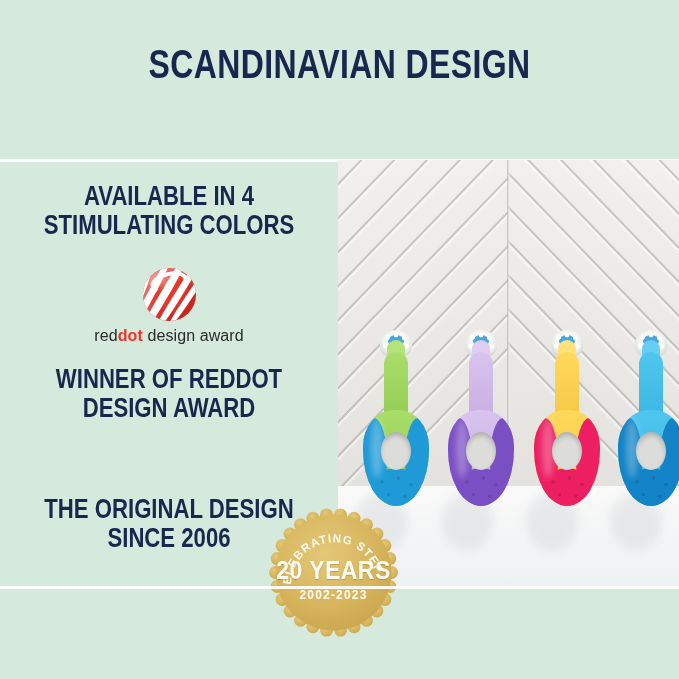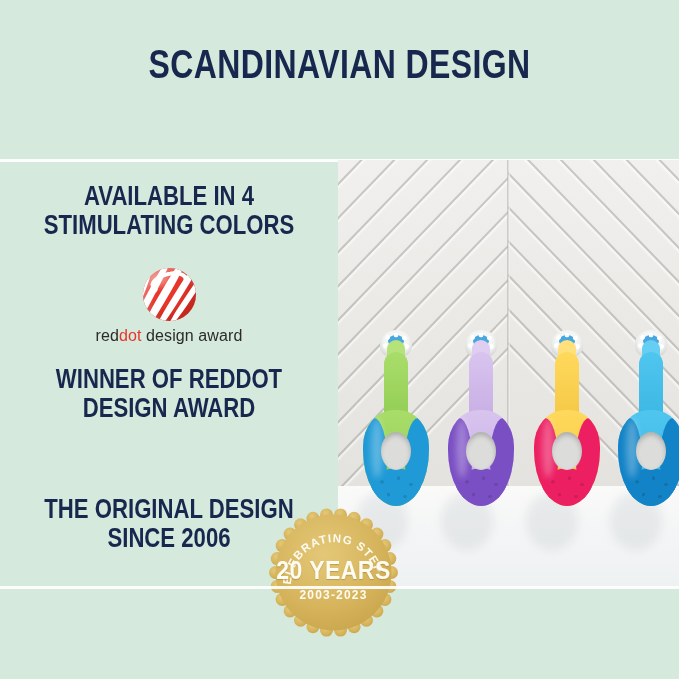--- a/index.html
+++ b/index.html
@@ -72,21 +72,21 @@
     border-bottom-color:transparent;transform:rotate(-14deg);
   }
   .reddot-sphere .gloss{
     position:absolute;left:6px;top:5px;width:22px;height:14px;
     background:rgba(255,255,255,.35);border-radius:50%;
     filter:blur(3px);
   }
   .reddot-wordmark{
     font-size:16px;color:#2b2b2b;font-weight:normal;letter-spacing:.1px;
   }
-  .reddot-wordmark .dot{color:#e8362a;}
+  .reddot-wordmark .dot{color:#e8362a;font-weight:bold;}
 
   
   .photo{
     position:absolute;left:338px;top:160px;width:341px;height:427px;
     overflow:hidden;background:#e9e9e7;
   }
   .wall{
     position:absolute;left:0;top:0;width:341px;height:330px;
     background:linear-gradient(#f1f0ee,#e3e2de);
     overflow:hidden;
@@ -348,18 +348,18 @@
           <circle cx="109.91" cy="28.04" r="6.5" fill="url(#goldg)"></circle>
           <circle cx="117.86" cy="39.55" r="6.5" fill="url(#goldg)"></circle>
           <circle cx="122.81" cy="52.62" r="6.5" fill="url(#goldg)"></circle>
           <circle cx="66.5" cy="66.5" r="58" fill="url(#goldg)"></circle>
         </g>
       <text font-family="Liberation Sans, sans-serif" font-size="11.5" font-weight="bold" fill="#fdfbf2" letter-spacing="1.1">
         <textPath href="#arcpath" startOffset="50%" text-anchor="middle" id="arctext">CELEBRATING STEP 1</textPath>
       </text>
     </svg>
     <div class="txt years">20 YEARS</div>
-    <div class="txt range">2003-2023</div>
+    <div class="txt range">2002-2023</div>
   </div>
 
   <div class="divider bottom"></div>
 
 </div>
 
 </body></html>

